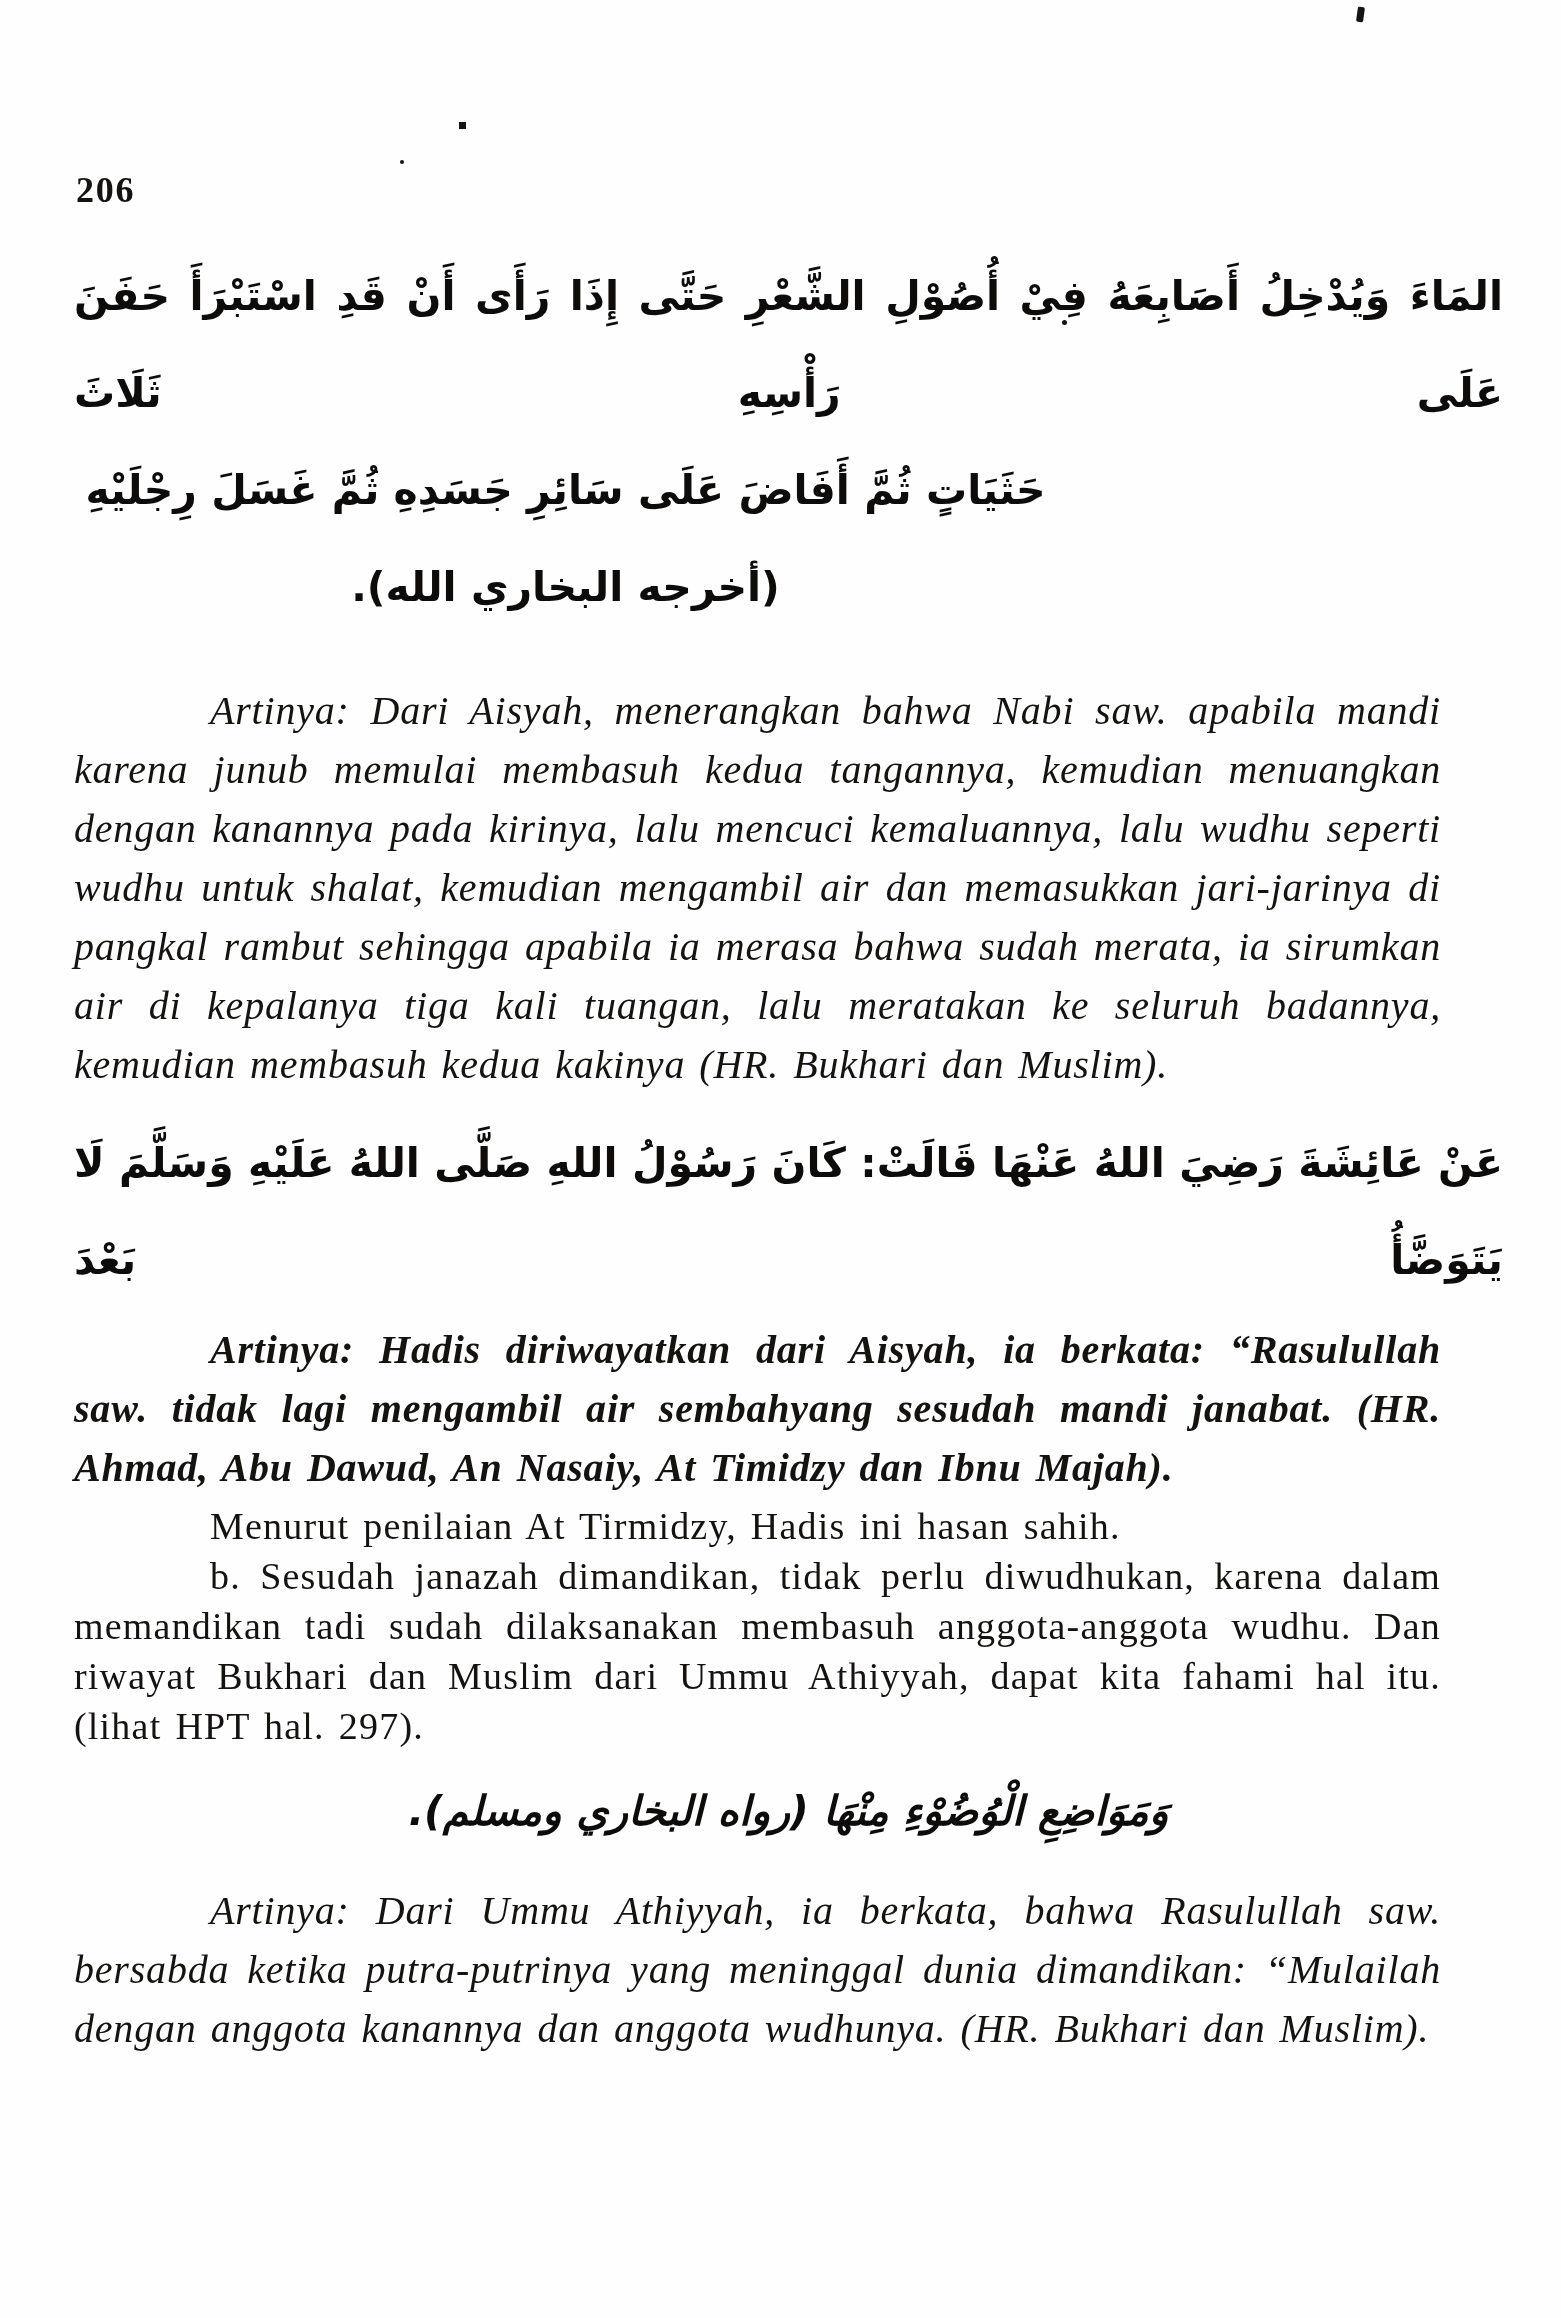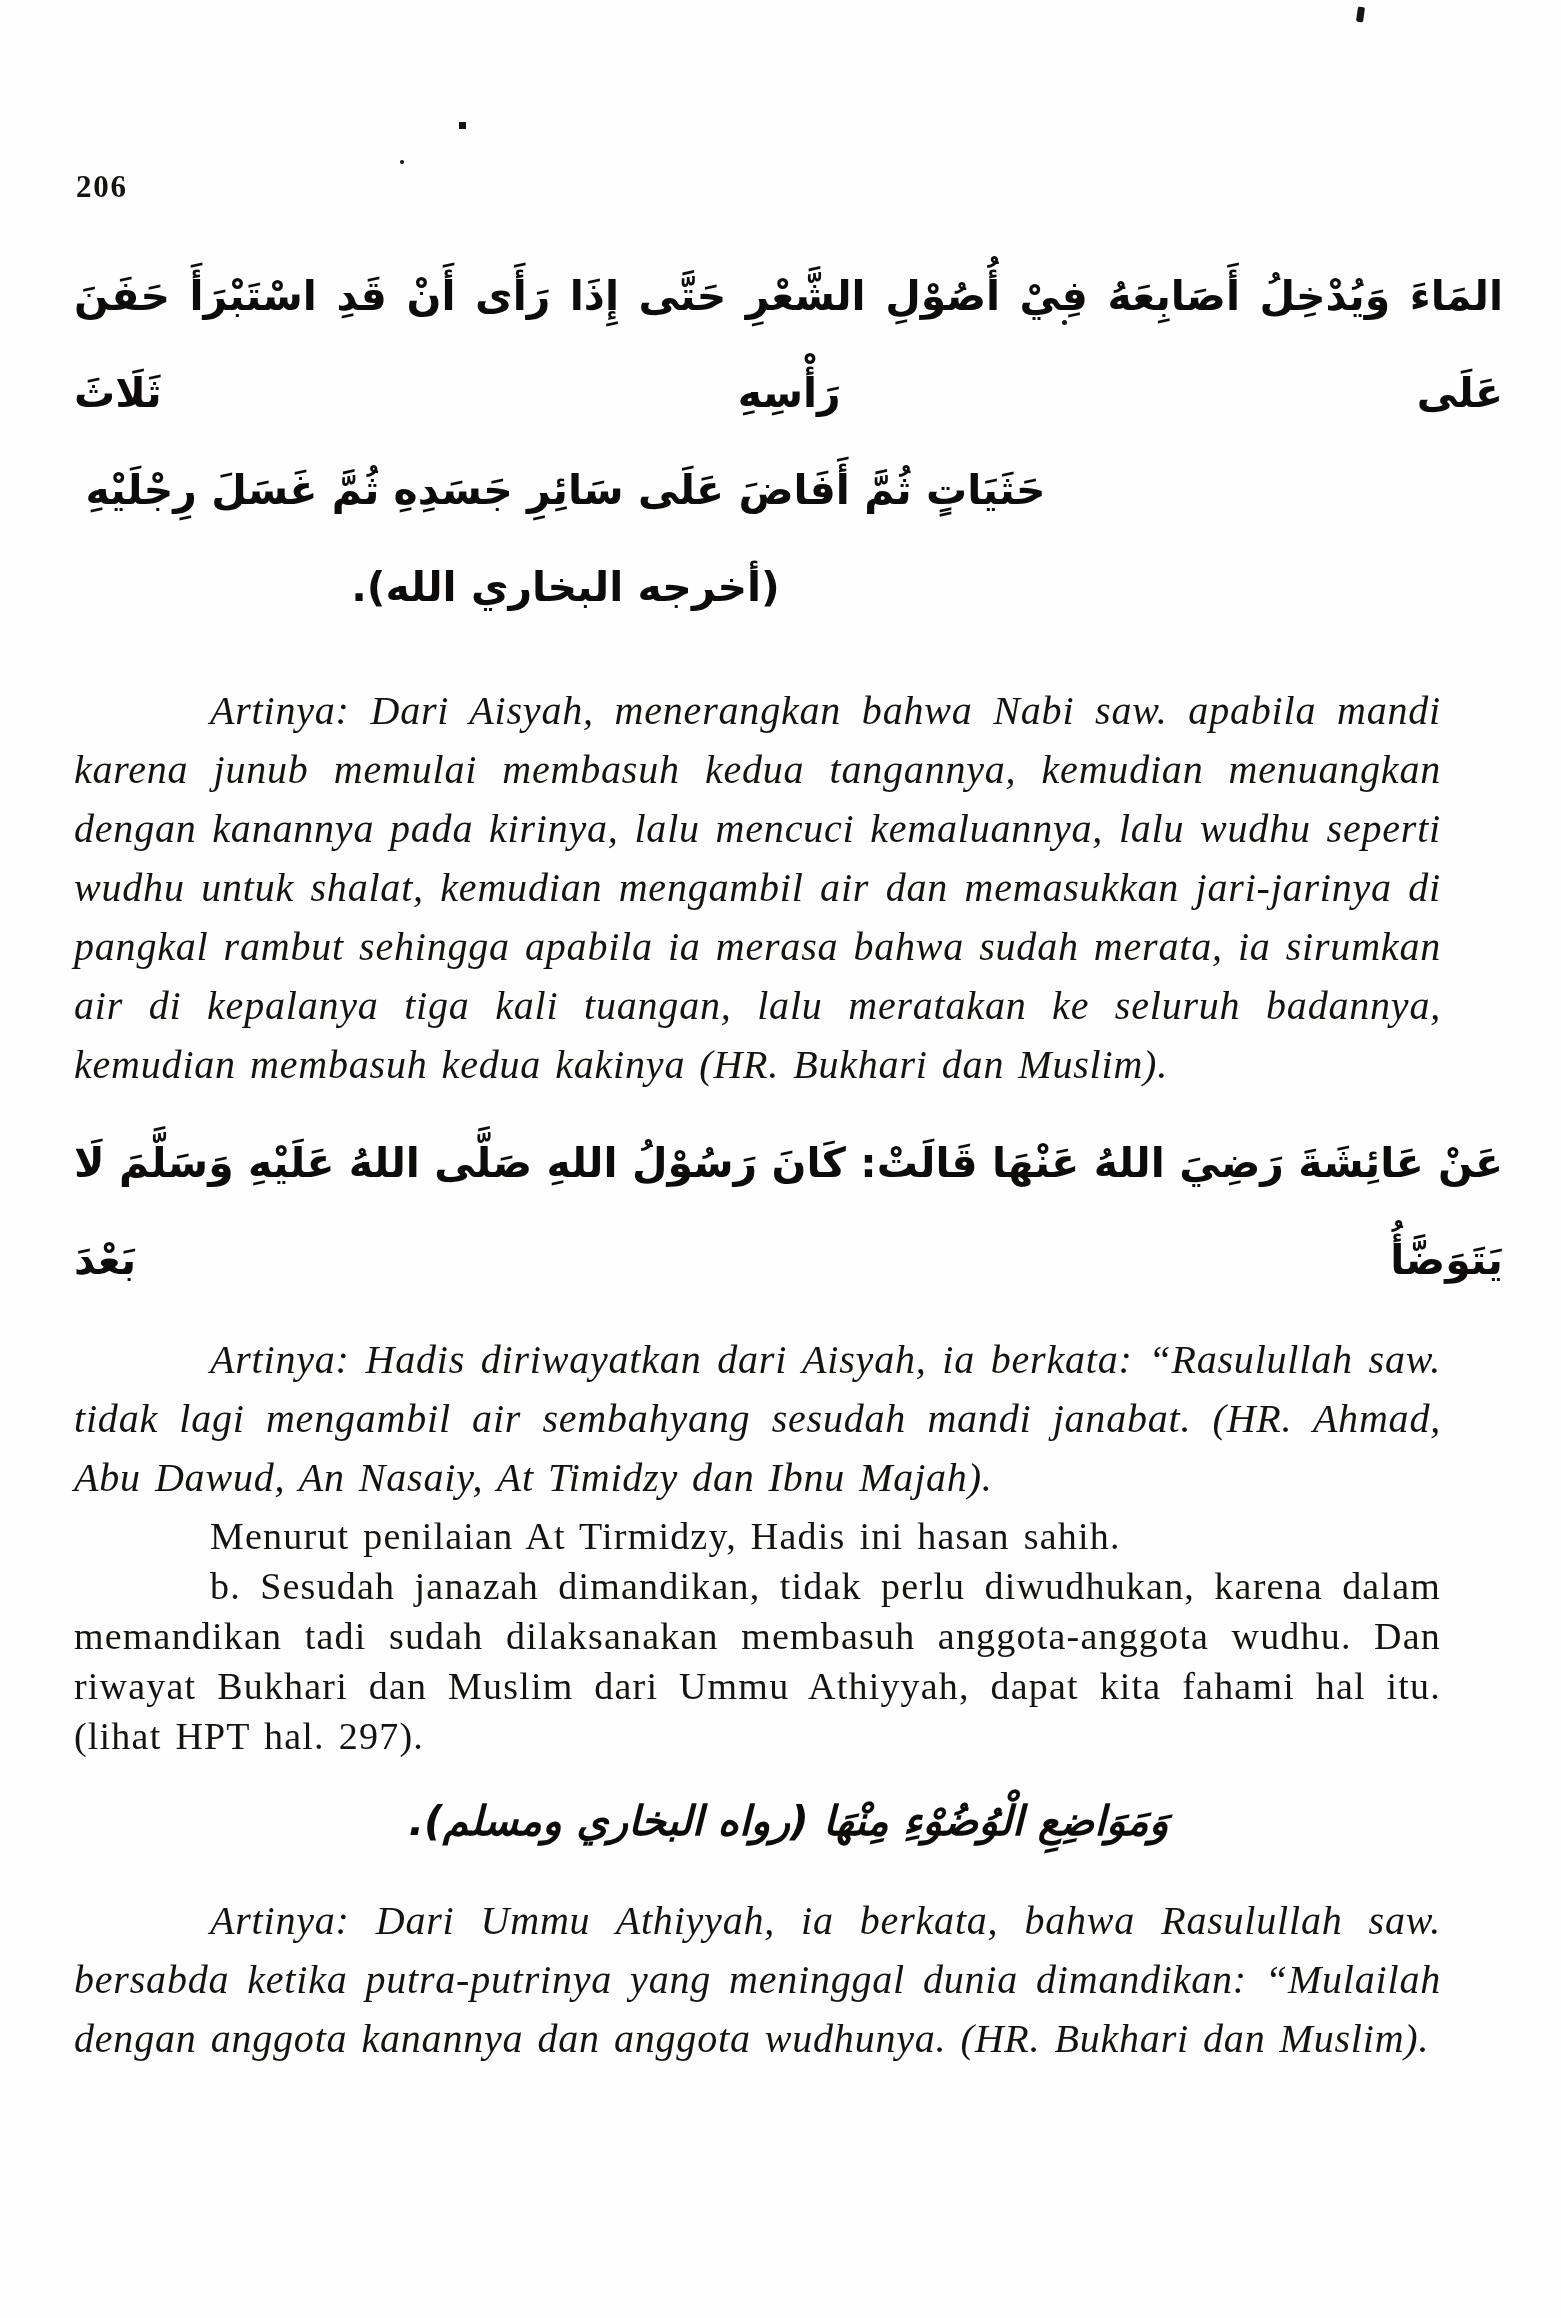--- a/index.html
+++ b/index.html
@@ -10,21 +10,21 @@
     height: 2319px;
     background: #fefefe;
     color: #151310;
     font-family: "Liberation Serif", serif;
     overflow: hidden;
   }
   .page-number {
     position: absolute;
     left: 76px;
     top: 169px;
-    font-size: 31px;
+    font-size: 36px;
     font-weight: bold;
     letter-spacing: 1.7px;
   }
   .content {
     position: absolute;
     left: 74px;
     top: 0;
     width: 1367px;
     padding-top: 248px;
   }
@@ -48,21 +48,21 @@
   .trans {
     margin-top: 45px;
     font-style: italic;
     font-size: 40px;
     line-height: 59px;
     letter-spacing: 0.8px;
     word-spacing: 3.3px;
     text-align: justify;
     text-indent: 136px;
   }
-  .trans-2 { margin-top: 21px; }
+  .trans-2 { margin-top: 11px; font-weight: bold; }
   .trans-3 { margin-top: 20.6px; }
   .body {
     font-size: 38px;
     line-height: 50px;
     letter-spacing: 1.2px;
     word-spacing: 3.3px;
     text-align: justify;
     text-indent: 136px;
   }
   .note { margin-top: 4.1px; }

